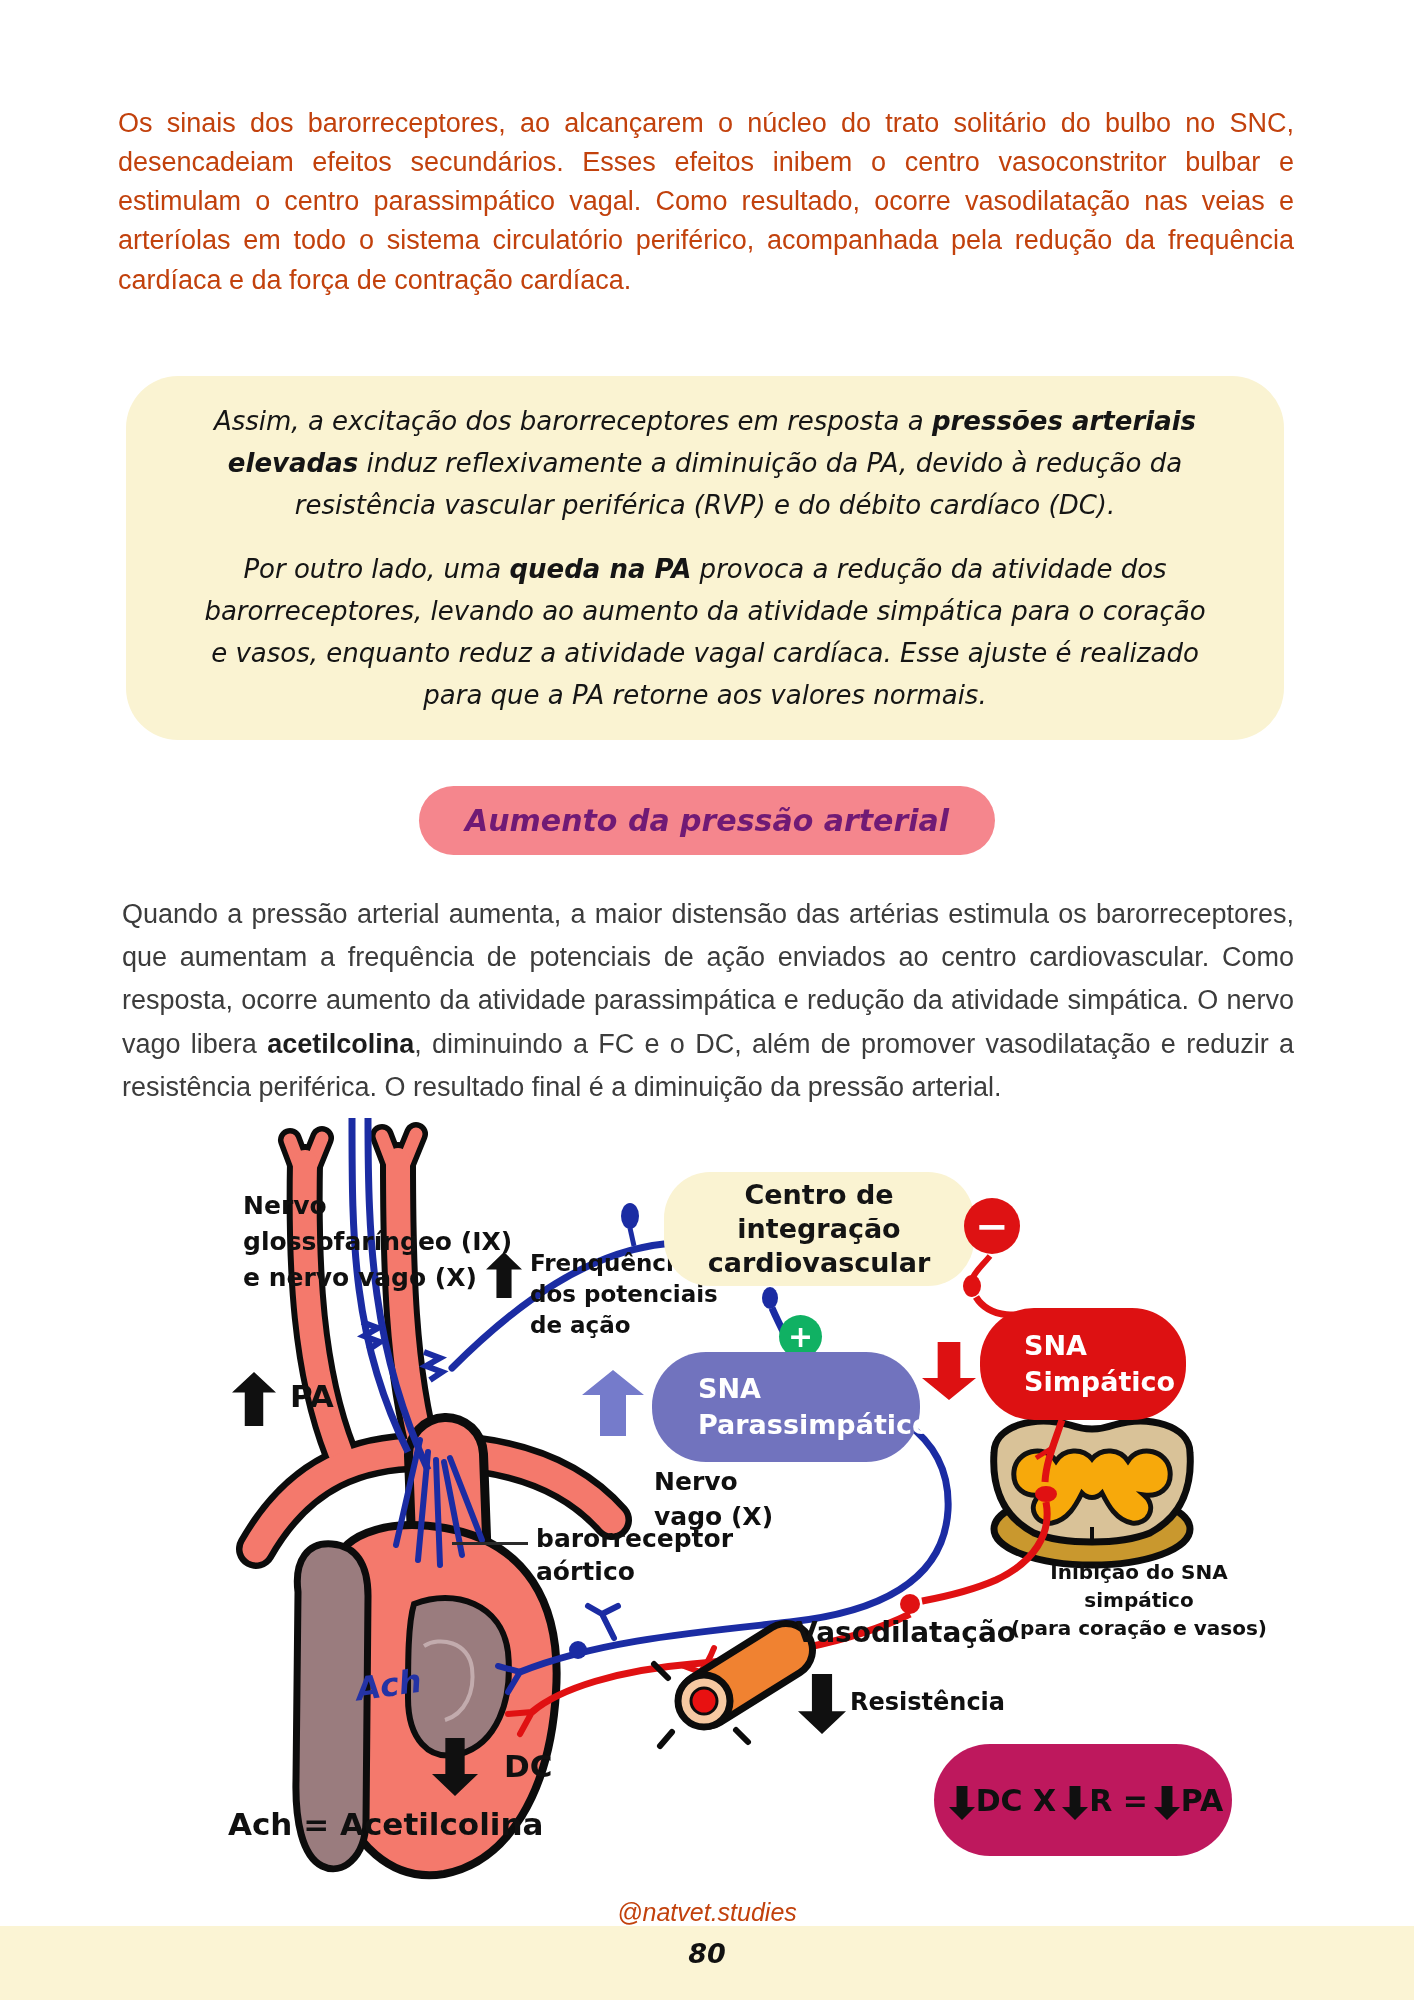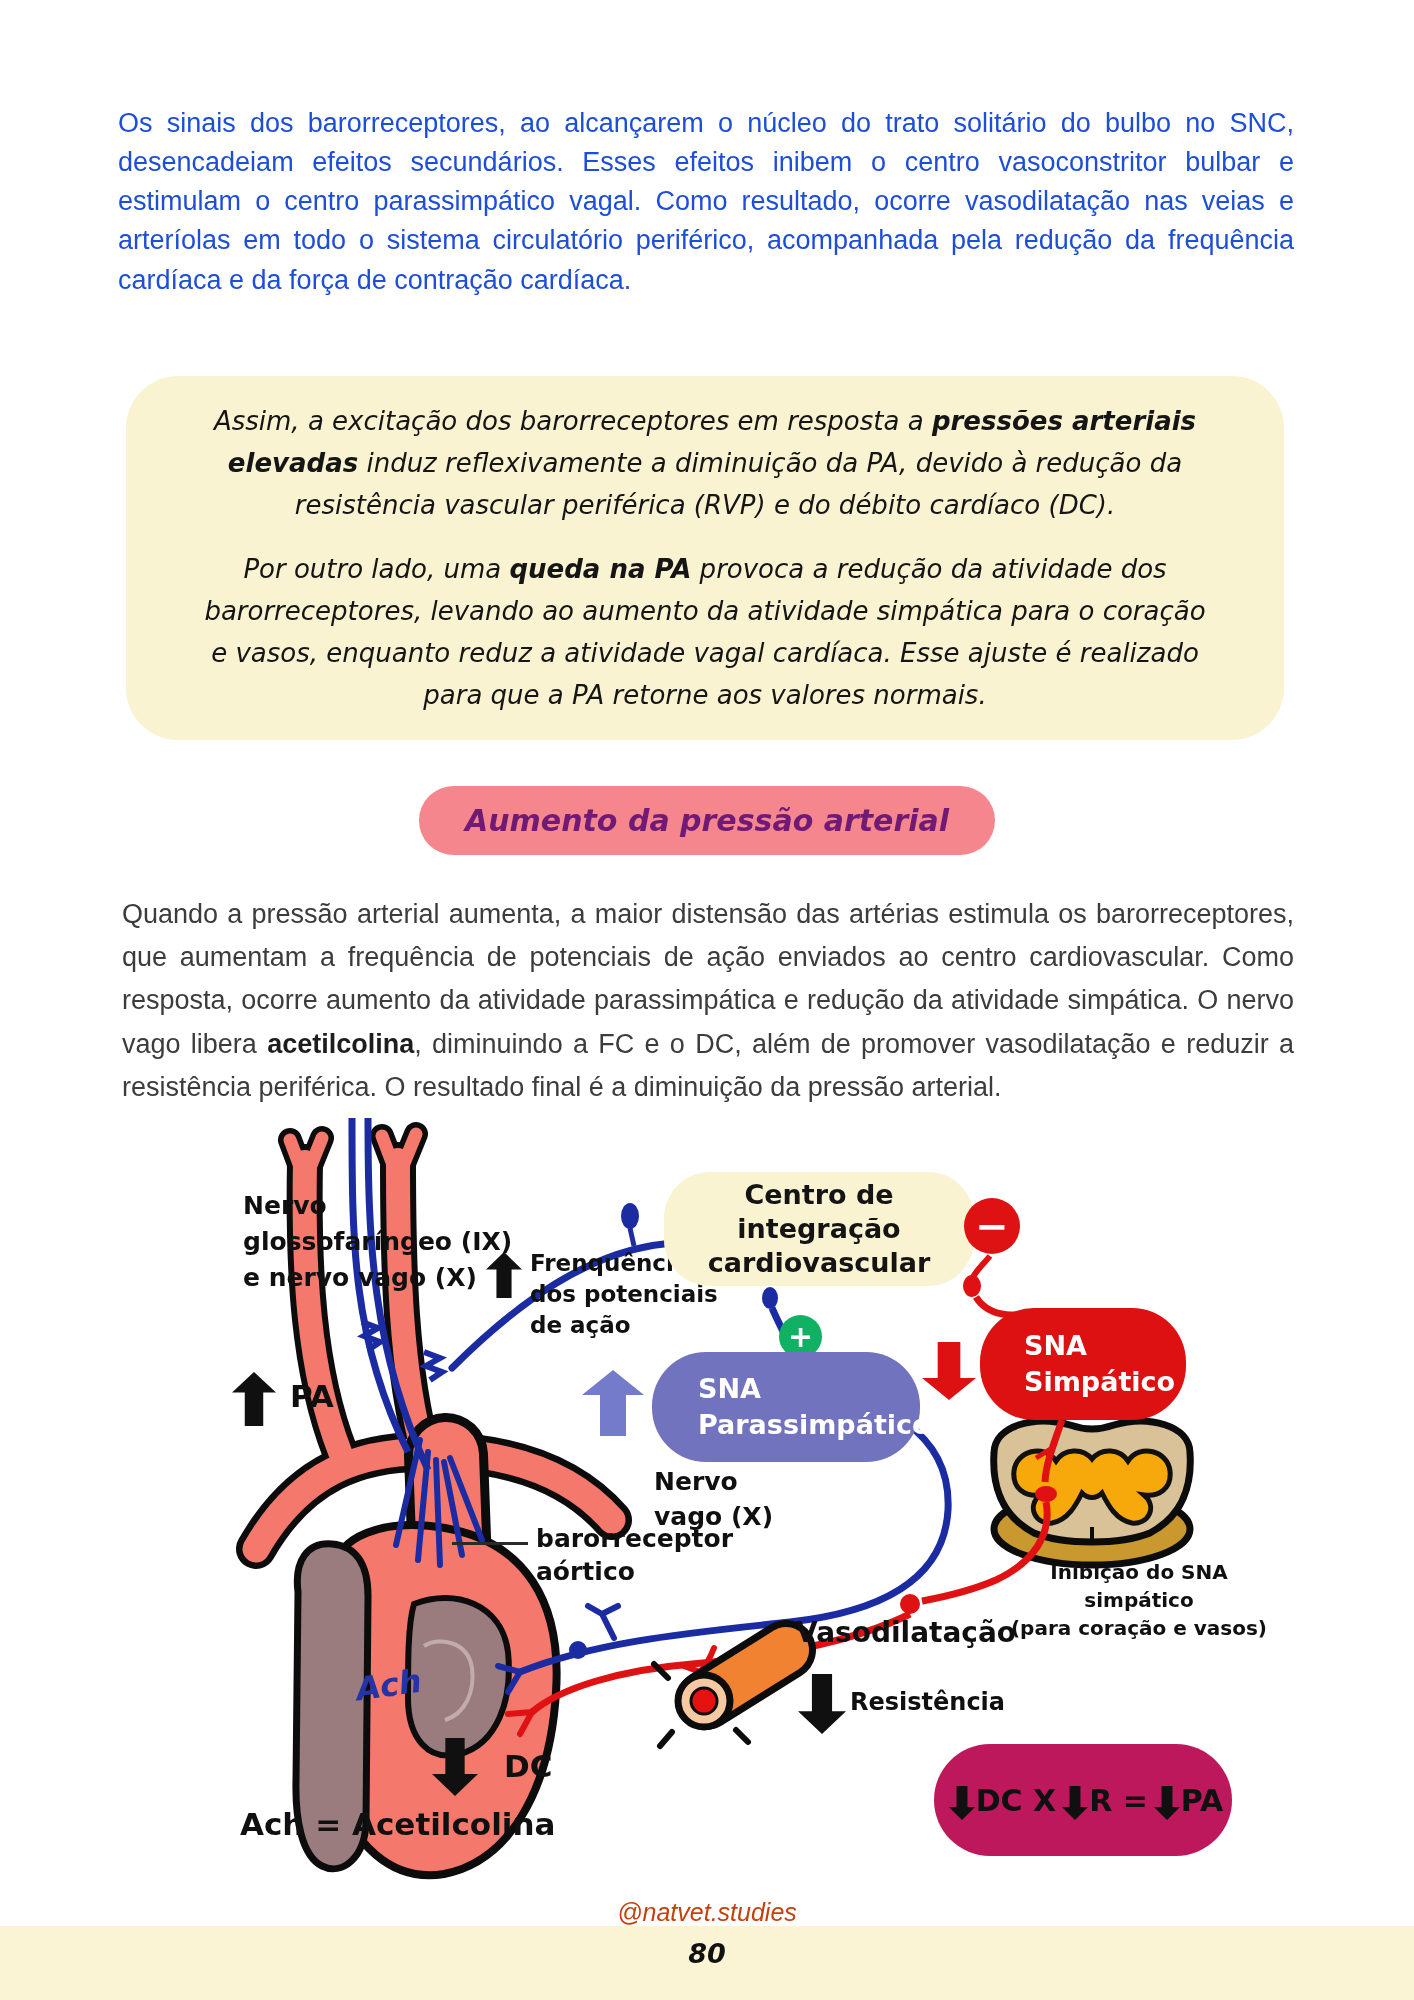--- a/index.html
+++ b/index.html
@@ -2,21 +2,21 @@
 <html><head>
 <meta charset="utf-8">
 <style>
   html,body{margin:0;padding:0;background:#e8e8e8;}
   .page{position:relative;width:1414px;height:2000px;background:#ffffff;overflow:hidden;
         font-family:"Liberation Sans",sans-serif;color:#3c3c3c;}
   .abs{position:absolute;}
   .pre{white-space:pre-line;}
 
   
-  .para{font-size:27px;line-height:1.45;text-align:justify;color:#1d4ed8;}
+  .para{font-size:27px;line-height:1.45;text-align:justify;color:#c2410c;}
   .para2{font-size:27px;line-height:1.6;text-align:justify;color:#3c3c3c;}
 
   
   .callout{left:126px;top:376px;width:1158px;height:364px;background:#faf3d2;border-radius:52px;
            box-sizing:border-box;padding:30px 70px;display:flex;flex-direction:column;gap:22px;justify-content:center;}
   .callout p{margin:0;font-family:"DejaVu Sans",sans-serif;font-style:italic;font-size:26px;
              line-height:42px;text-align:center;color:#151515;}
   .callout b{font-style:italic;}
 
   
@@ -198,19 +198,19 @@
       <span>R =</span>
     <span class="arr arr-sm"></span>
       <span>PA</span>
   </div>
 
   <div class="abs dlabel" style="left:356px;top:1666px;font-size:32px;font-style:italic;color:#2433a5;transform:rotate(-8deg);z-index:2;">Ach</div>
 
   <span class="abs arr down" style="left:432px;top:1738px;width:46px;height:58px;z-index:2;"></span>
   <div class="abs dlabel" style="left:484px;top:1748px;font-size:31px;z-index:2;margin-left:20px;">DC</div>
 
-  <div class="abs dlabel" style="left:228px;top:1806px;font-size:31px;z-index:2;margin-left:12px;">Ach = Acetilcolina</div>
+  <div class="abs dlabel" style="left:228px;top:1806px;font-size:31px;z-index:2;">Ach = Acetilcolina</div>
 
   <div class="abs bottom-strip"></div>
   <div class="abs footer-handle" style="z-index:3;">@natvet.studies</div>
   <div class="abs page-number" style="z-index:3;">80</div>
 
 </div>
 
 </body></html>

